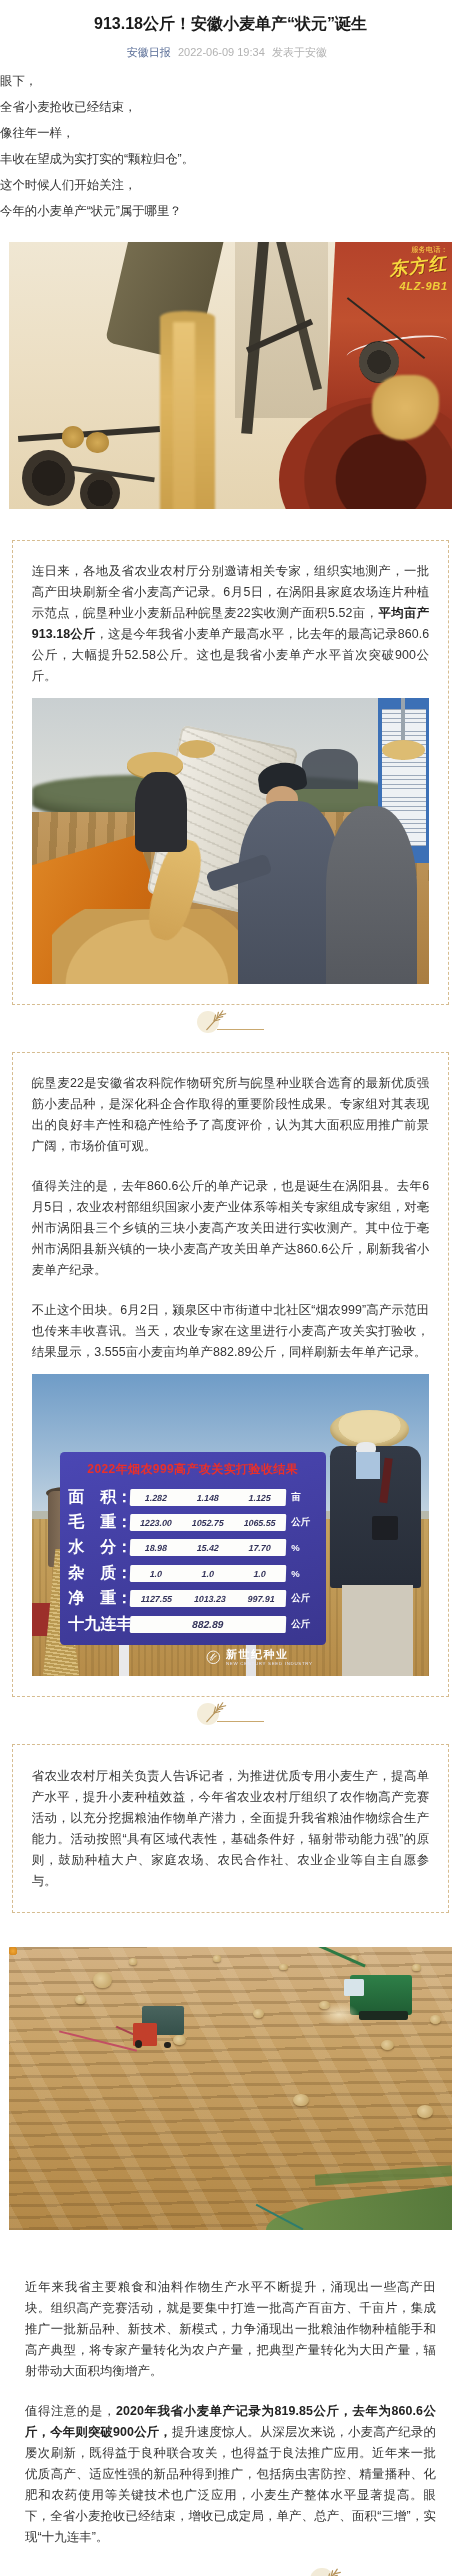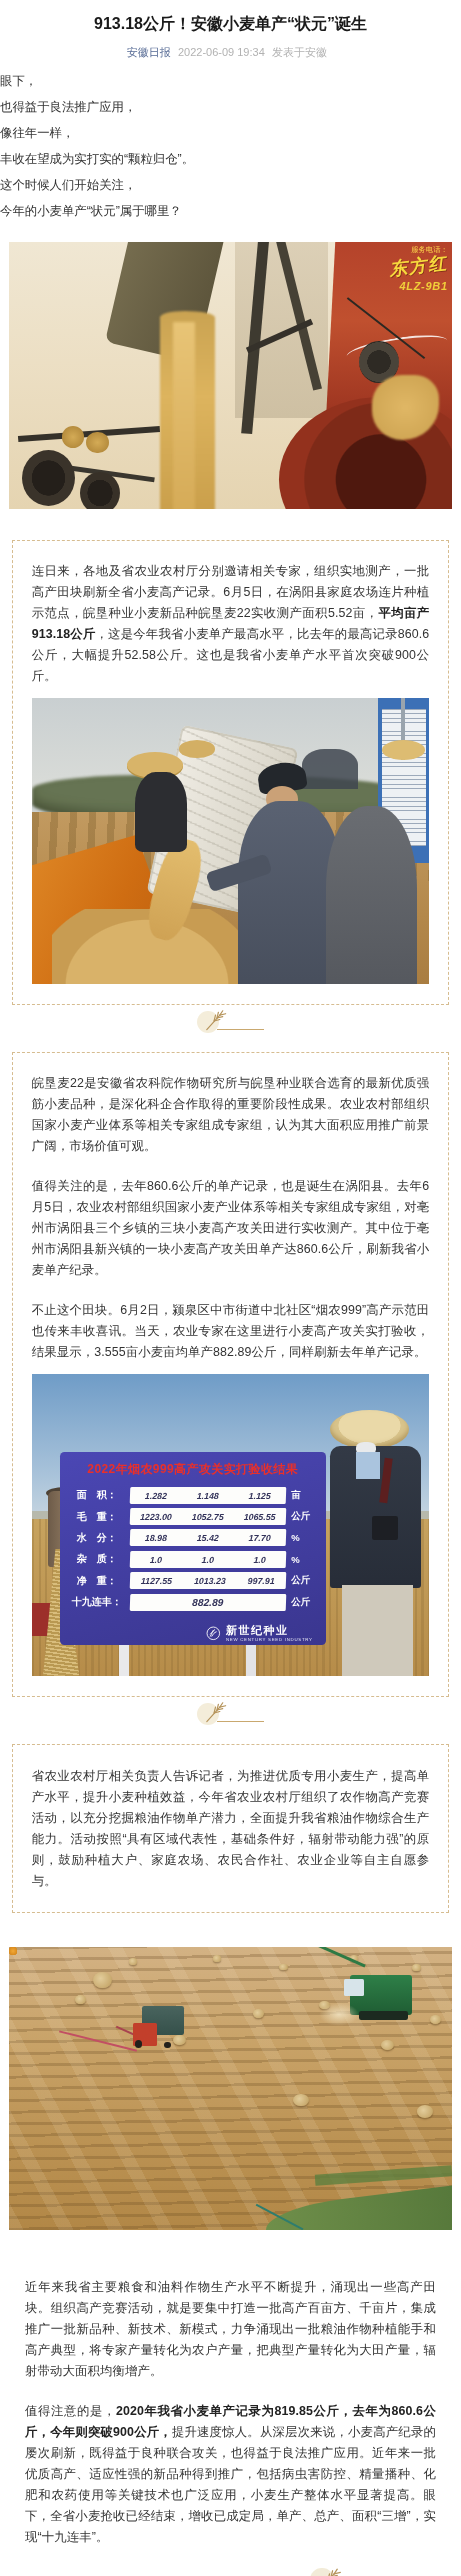--- a/index.html
+++ b/index.html
@@ -87,21 +87,21 @@
   .p3-field{left:0;top:48%;width:100%;height:52%;background:repeating-linear-gradient(90deg,rgba(120,90,40,.22) 0 2.2px,rgba(0,0,0,0) 2.2px 6.6px),linear-gradient(180deg,#c7a35f,#b68c49);}
   .p3-redcloth{left:0;bottom:13%;width:14%;height:11%;background:#9c2f2a;}
   .p3-jar{left:4%;top:39%;width:9%;height:25%;background:linear-gradient(90deg,#6d5b49,#8a755d 50%,#5f4f40);border-radius:5.8px 5.8px 2.9px 2.9px;}
   .p3-jarlid{left:3.5%;top:37.5%;width:10%;height:4%;background:#4e4337;border-radius:50%;}
   .p3-sheaf{left:0;bottom:0;width:13%;height:42%;background:repeating-linear-gradient(8deg,#d9bd7c 0 1.5px,#b99851 1.5px 3.6px);clip-path:polygon(22% 100%,46% 0,60% 0,92% 100%);}
   .p3-leg1{left:22%;bottom:0;width:2.4%;height:12%;background:#e9e9eb;}
   .p3-leg2{left:54%;bottom:0;width:2.4%;height:12%;background:#e3e3e6;}
   .p3-sign{left:7%;top:26%;width:67%;height:64%;background:linear-gradient(165deg,#4b47b4,#3a368f);border-radius:4.4px;padding:7.3px 8.8px 5.8px;box-sizing:border-box;display:flex;flex-direction:column;position:absolute;}
   .p3-sign-title{color:#e8302b;font-weight:800;font-size:12px;text-align:center;letter-spacing:0.4px;margin:1.5px 0 6.6px;}
   .sign-row{display:flex;align-items:center;margin:2.2px 0;gap:5.1px;}
-  .sign-label{color:#fff;font-weight:700;font-size:10px;width:57px;flex:none;white-space:nowrap;text-align:center;}
+  .sign-label{color:#fff;font-weight:700;font-size:16px;width:57px;flex:none;white-space:nowrap;text-align:center;}
   .sign-box{flex:1;background:#fdfdfb;border-radius:1.5px;height:17px;display:flex;align-items:center;justify-content:space-around;color:#33335a;font-size:8.8px;font-style:italic;font-weight:600;transform:skewX(-2deg);}
   .sign-unit{color:#fff;font-weight:700;font-size:9.5px;width:26px;flex:none;}
   .sign-swoosh{height:6.6px;margin:6.6px 1.5px 5.1px;background:linear-gradient(90deg,#1565c9,#1f9e47 55%,#8fcd33);border-radius:5.8px 1.5px 1.5px 5.8px/100% 1.5px 1.5px 100%;}
   .sign-logo{display:flex;justify-content:flex-end;align-items:center;gap:5.1px;margin-top:auto;padding-right:4.4px;}
   .sign-logo-txt{display:flex;flex-direction:column;align-items:flex-start;}
   .sign-logo-cn{color:#fff;font-weight:700;font-size:11px;letter-spacing:1.5px;line-height:12.4px;text-align:right;}
   .sign-logo-en{color:#e6e6f4;font-size:4.4px;letter-spacing:0.7px;line-height:5.8px;}
   .p3-hat{right:5%;top:12%;width:20%;height:13%;background:radial-gradient(ellipse at 50% 40%,#ead9a8 0 55%,#d9c48c 56% 100%);border-radius:50%;box-shadow:inset 0 -3.6px 5.1px rgba(150,120,60,.55);}
   .p3-mask{right:13.5%;top:22.5%;width:5%;height:4.5%;background:#e8eaec;border-radius:40%;}
   .p3-jacket{right:2%;top:24%;width:23%;height:47%;background:linear-gradient(180deg,#333a46,#272d38);border-radius:10.2px 14.6px 2.9px 2.9px;position:absolute;}
@@ -165,21 +165,21 @@
 <article class="article">
 
   <h1 class="title">913.18公斤！安徽小麦单产“状元”诞生</h1>
 
   <div class="byline">
     <a href="#">安徽日报</a><span class="meta">2022-06-09 19:34</span><span class="meta">发表于安徽</span>
   </div>
 
   <div class="intro">
     <p>眼下，</p>
-    <p>也得益于良法推广应用，</p>
+    <p>全省小麦抢收已经结束，</p>
     <p>像往年一样，</p>
     <p>丰收在望成为实打实的“颗粒归仓”。</p>
     <p>这个时候人们开始关注，</p>
     <p>今年的小麦单产“状元”属于哪里？</p>
   </div>
 
   <figure class="photo photo1" style="margin:17.5px 8.8px 0;">
     <div class="p1-chute"></div>
     <div class="p1-grain"></div>
     <div class="p1-grain2"></div>
@@ -245,21 +245,21 @@
             <path d="M22 18 l2 -8"></path>
           <path d="M18 22 l8 -2"></path>
             <path d="M18 22 l2 -8"></path>
         </g>
       </svg>
     </span>
     <span class="wheat-underline"></span>
   </div>
 
   <section class="dash-box">
-    <p class="para">皖垦麦22是安徽省农科院作物研究所与皖垦种业联合选育的最新优质强筋小麦品种，是深化科企合作取得的重要阶段性成果。农业农村部组织国家小麦产业体系等相关专家组成专家组，认为其大面积应用推广前景广阔，市场价值可观。</p>
+    <p class="para">皖垦麦22是安徽省农科院作物研究所与皖垦种业联合选育的最新优质强筋小麦品种，是深化科企合作取得的重要阶段性成果。专家组对其表现出的良好丰产性和稳产性给予了高度评价，认为其大面积应用推广前景广阔，市场价值可观。</p>
     <p class="para">值得关注的是，去年860.6公斤的单产记录，也是诞生在涡阳县。去年6月5日，农业农村部组织国家小麦产业体系等相关专家组成专家组，对亳州市涡阳县三个乡镇的三块小麦高产攻关田进行实收测产。其中位于亳州市涡阳县新兴镇的一块小麦高产攻关田单产达860.6公斤，刷新我省小麦单产纪录。</p>
     <p class="para">不止这个田块。6月2日，颍泉区中市街道中北社区“烟农999”高产示范田也传来丰收喜讯。当天，农业专家在这里进行小麦高产攻关实打验收，结果显示，3.555亩小麦亩均单产882.89公斤，同样刷新去年单产记录。</p>
 
     <figure class="photo photo3">
       <div class="p3-sky"></div>
       <div class="p3-far"></div>
       <div class="p3-field"></div>
       <div class="p3-redcloth"></div>
       <div class="p3-jarlid"></div>
       <div class="p3-jar"></div>

